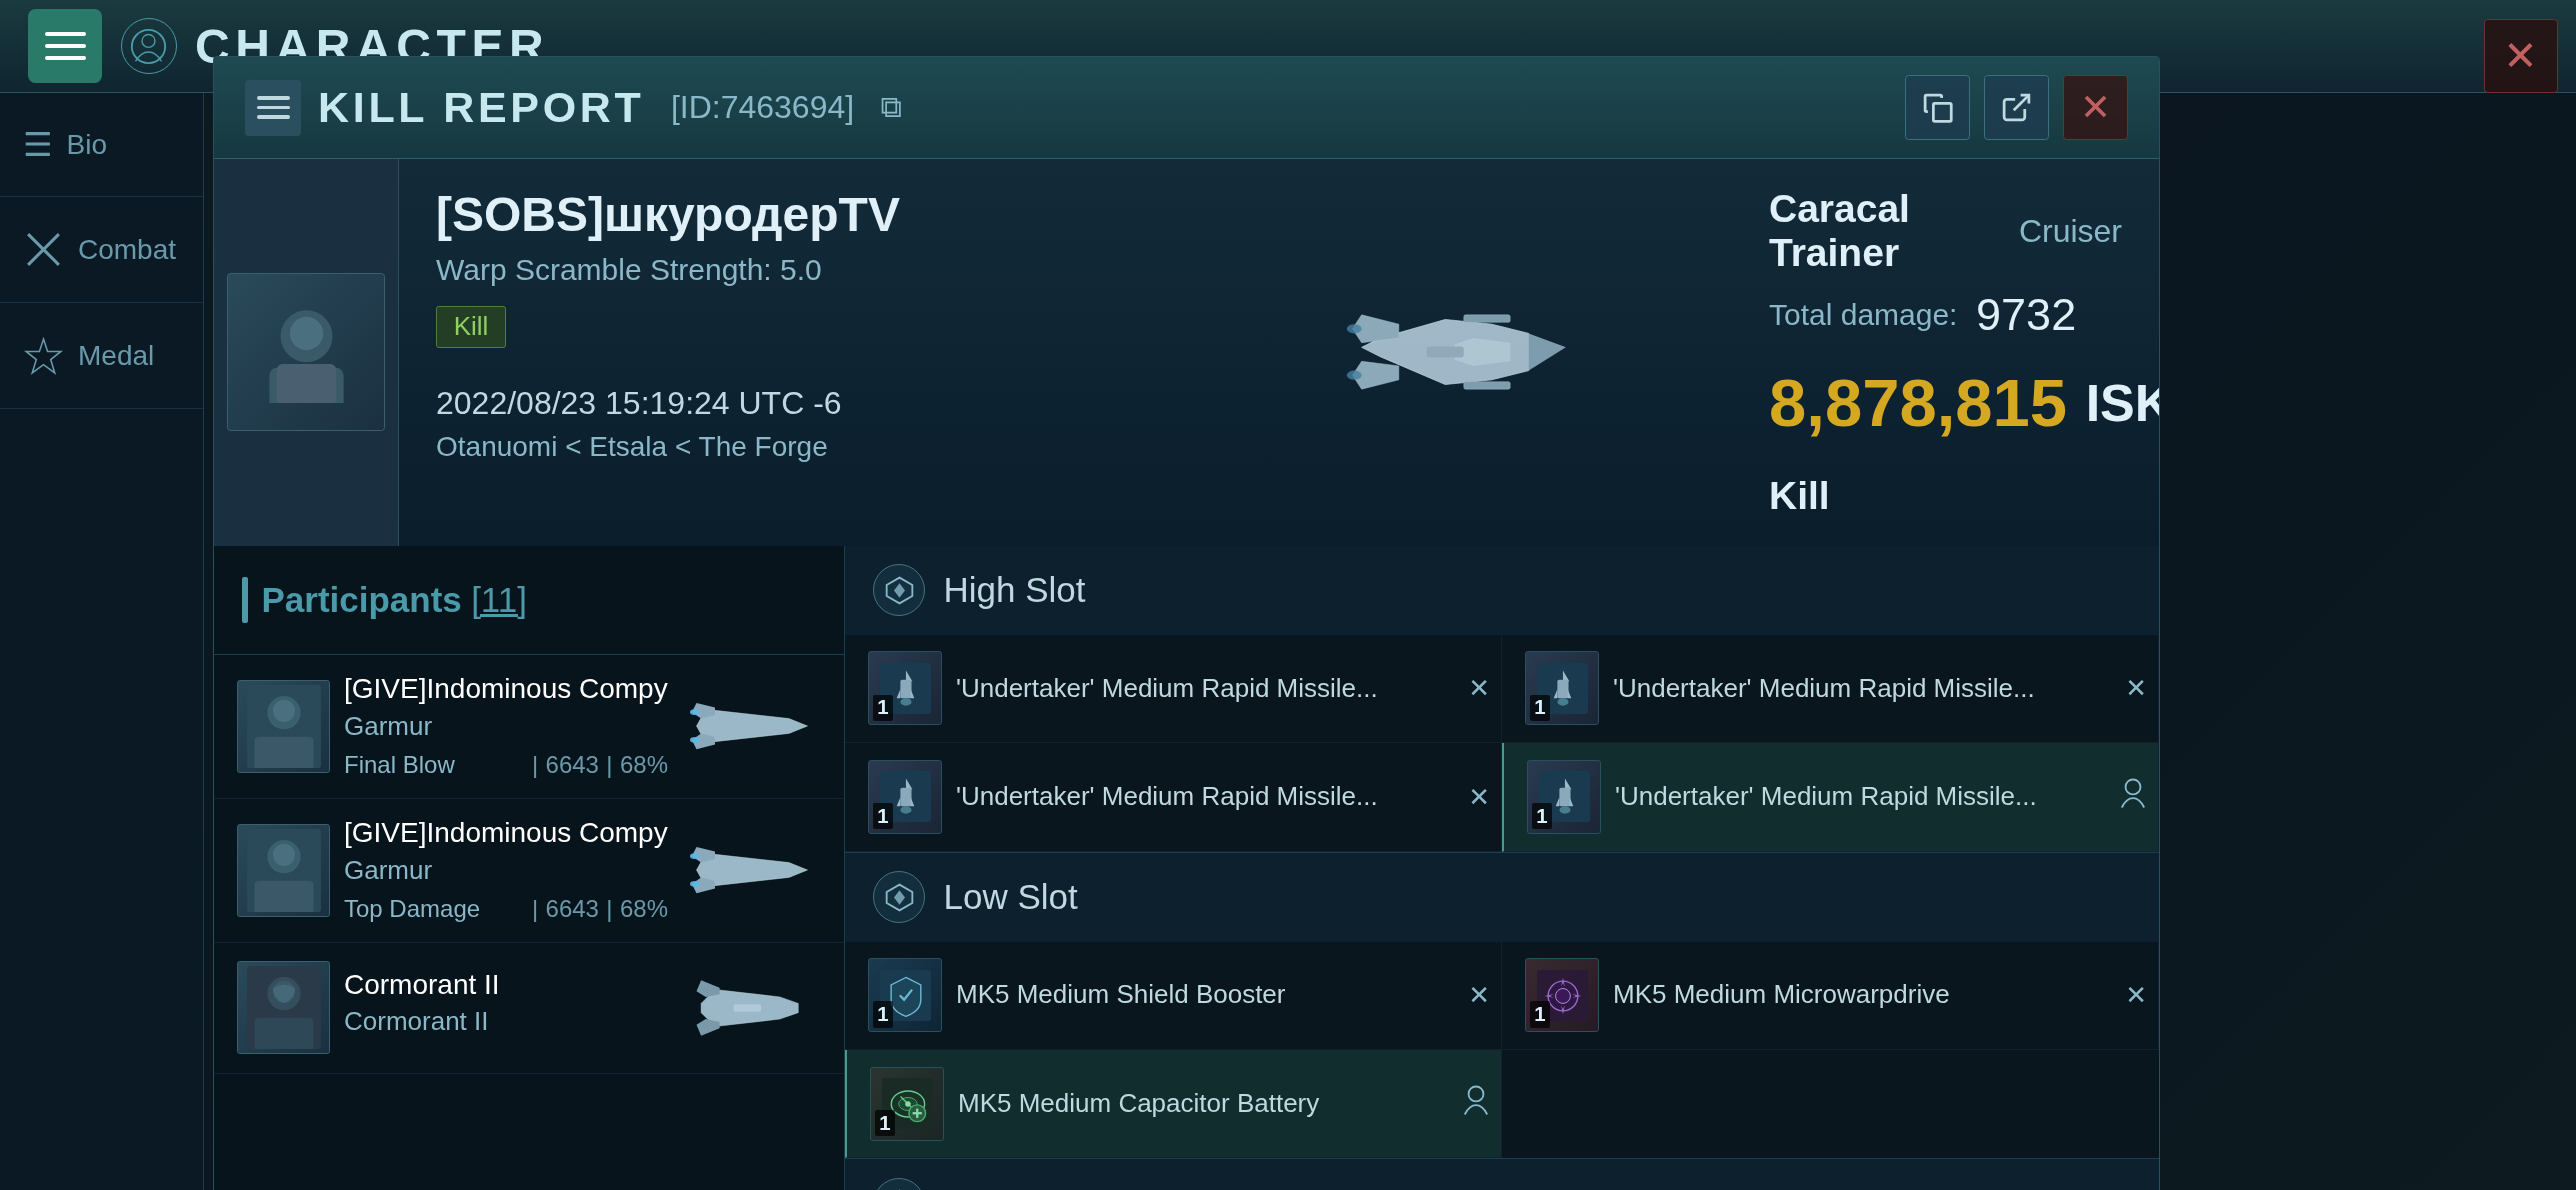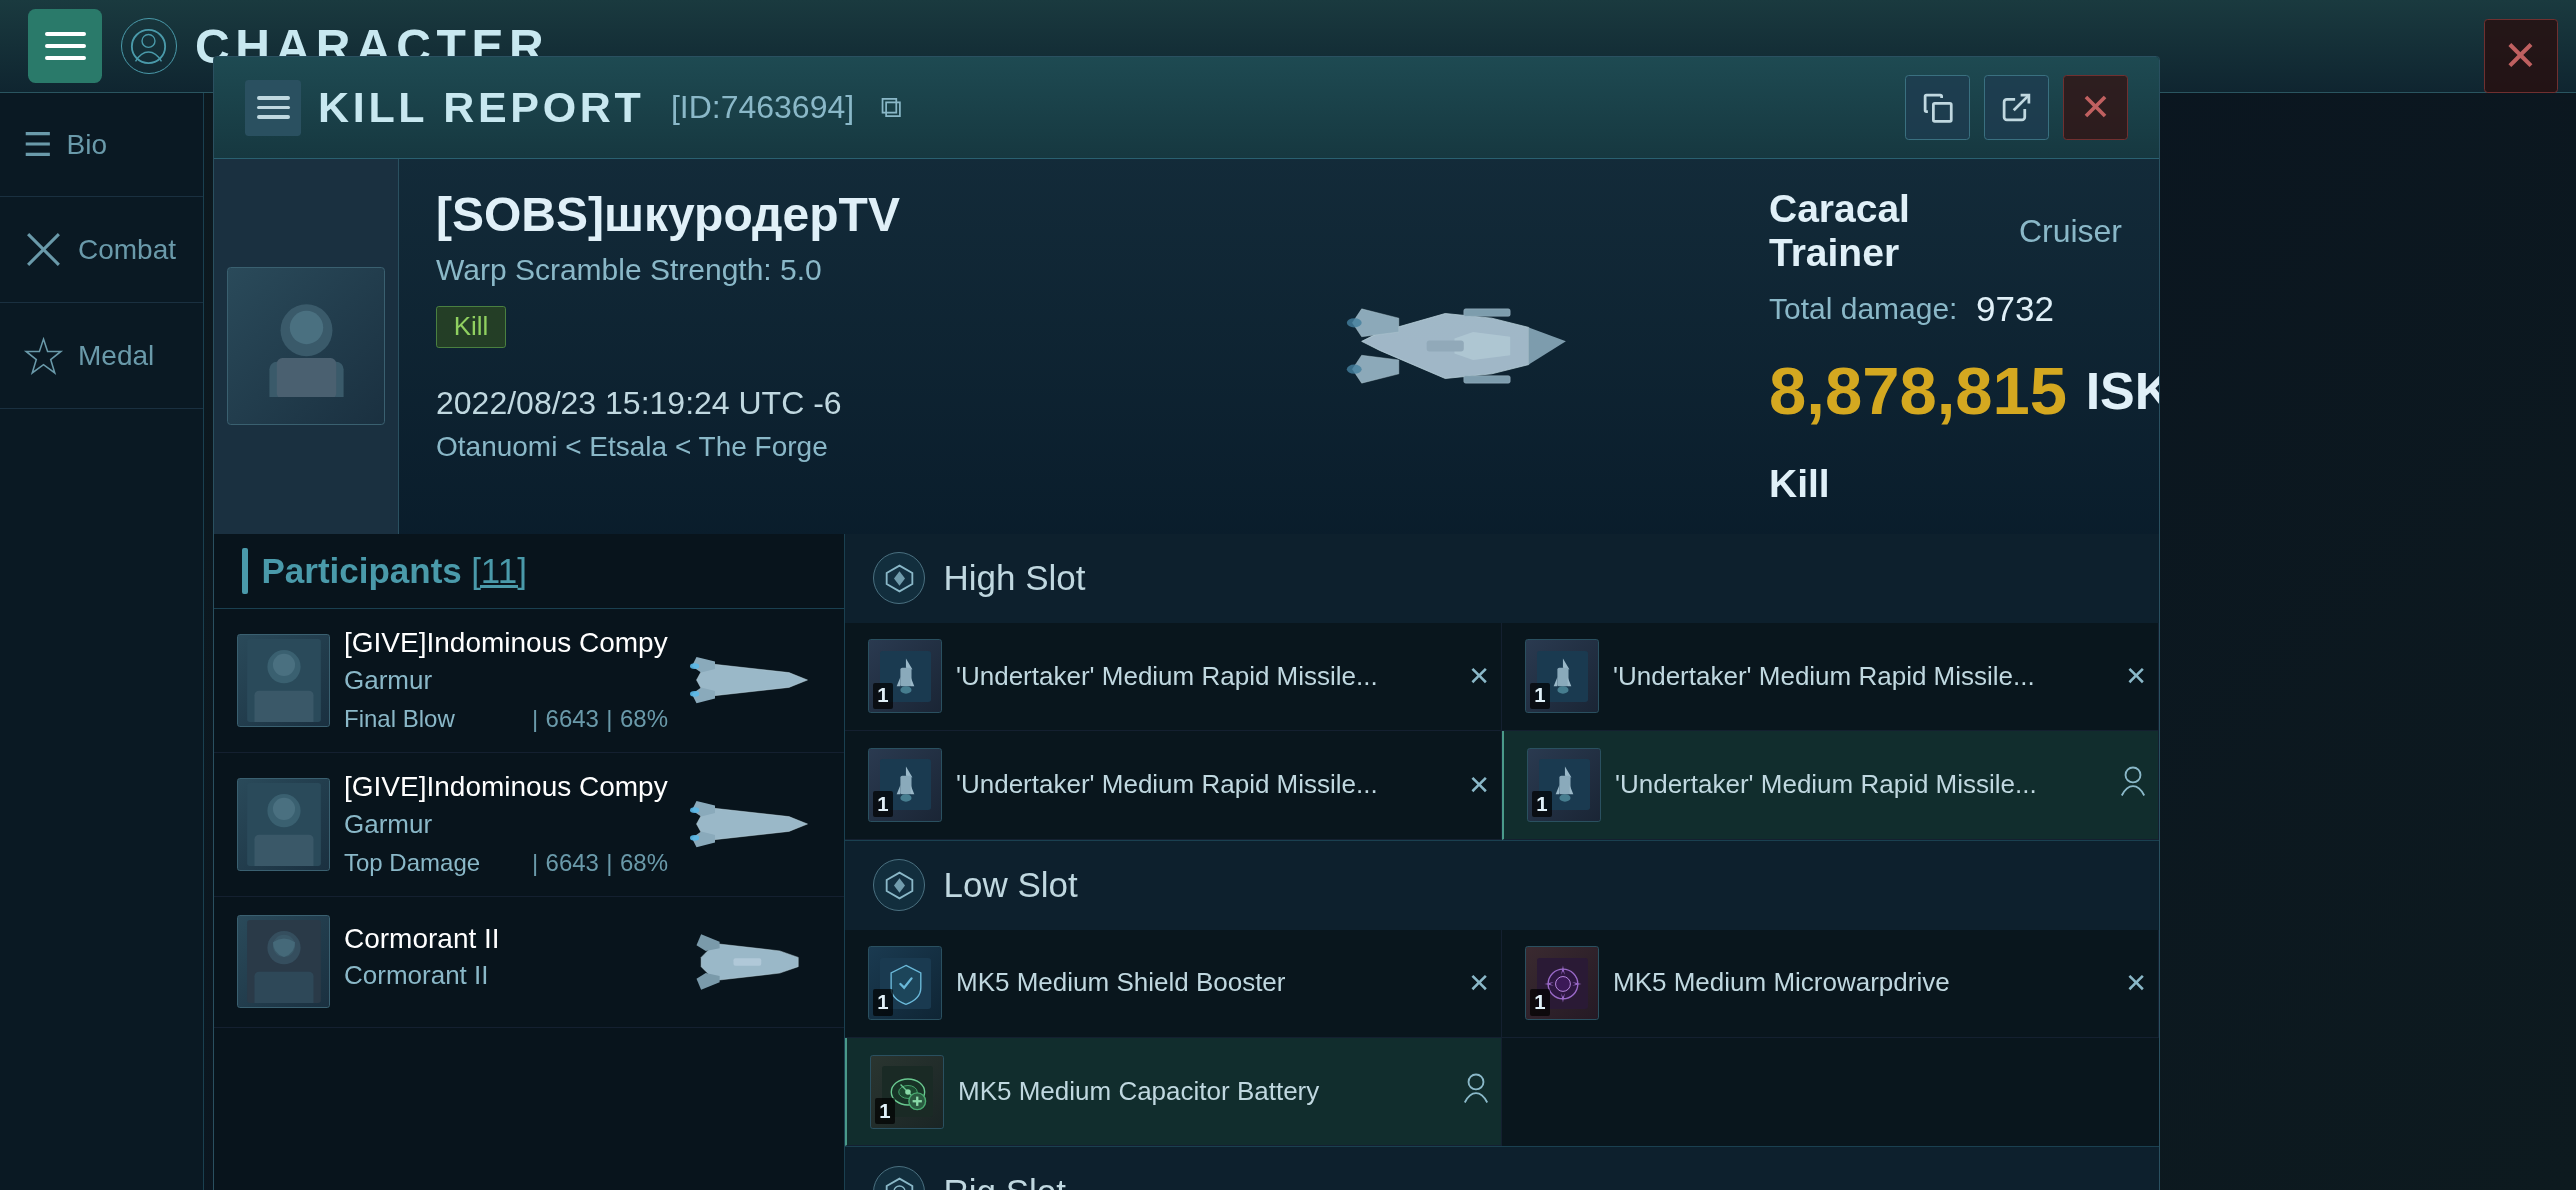--- a/index.html
+++ b/index.html
@@ -279,21 +279,21 @@
       margin-left: 14px;
     }
 
     .total-damage-label {
       color: #8ab8c8;
       font-size: 30px;
     }
 
     .total-damage-value {
       color: #e0f0f8;
-      font-size: 35px;
+      font-size: 45px;
       margin-left: 14px;
     }
 
     .isk-value {
       color: #d4a820;
       font-size: 67px;
       font-weight: bold;
     }
 
     .isk-label {
@@ -317,21 +317,21 @@
 
     
     .participants-panel {
       width: 631px;
       background: rgba(8, 20, 28, 0.95);
       border-right: 0.9px solid #1a4050;
       flex-shrink: 0;
     }
 
     .participants-header {
-      padding: 14px 28px;
+      padding: 31px 28px;
       border-bottom: 0.9px solid #1a4050;
       display: flex;
       align-items: center;
       gap: 9.3px;
     }
 
     .participants-bar {
       width: 5.6px; height: 46px;
       background: #4a9aaa;
       border-radius: 1.9px;

